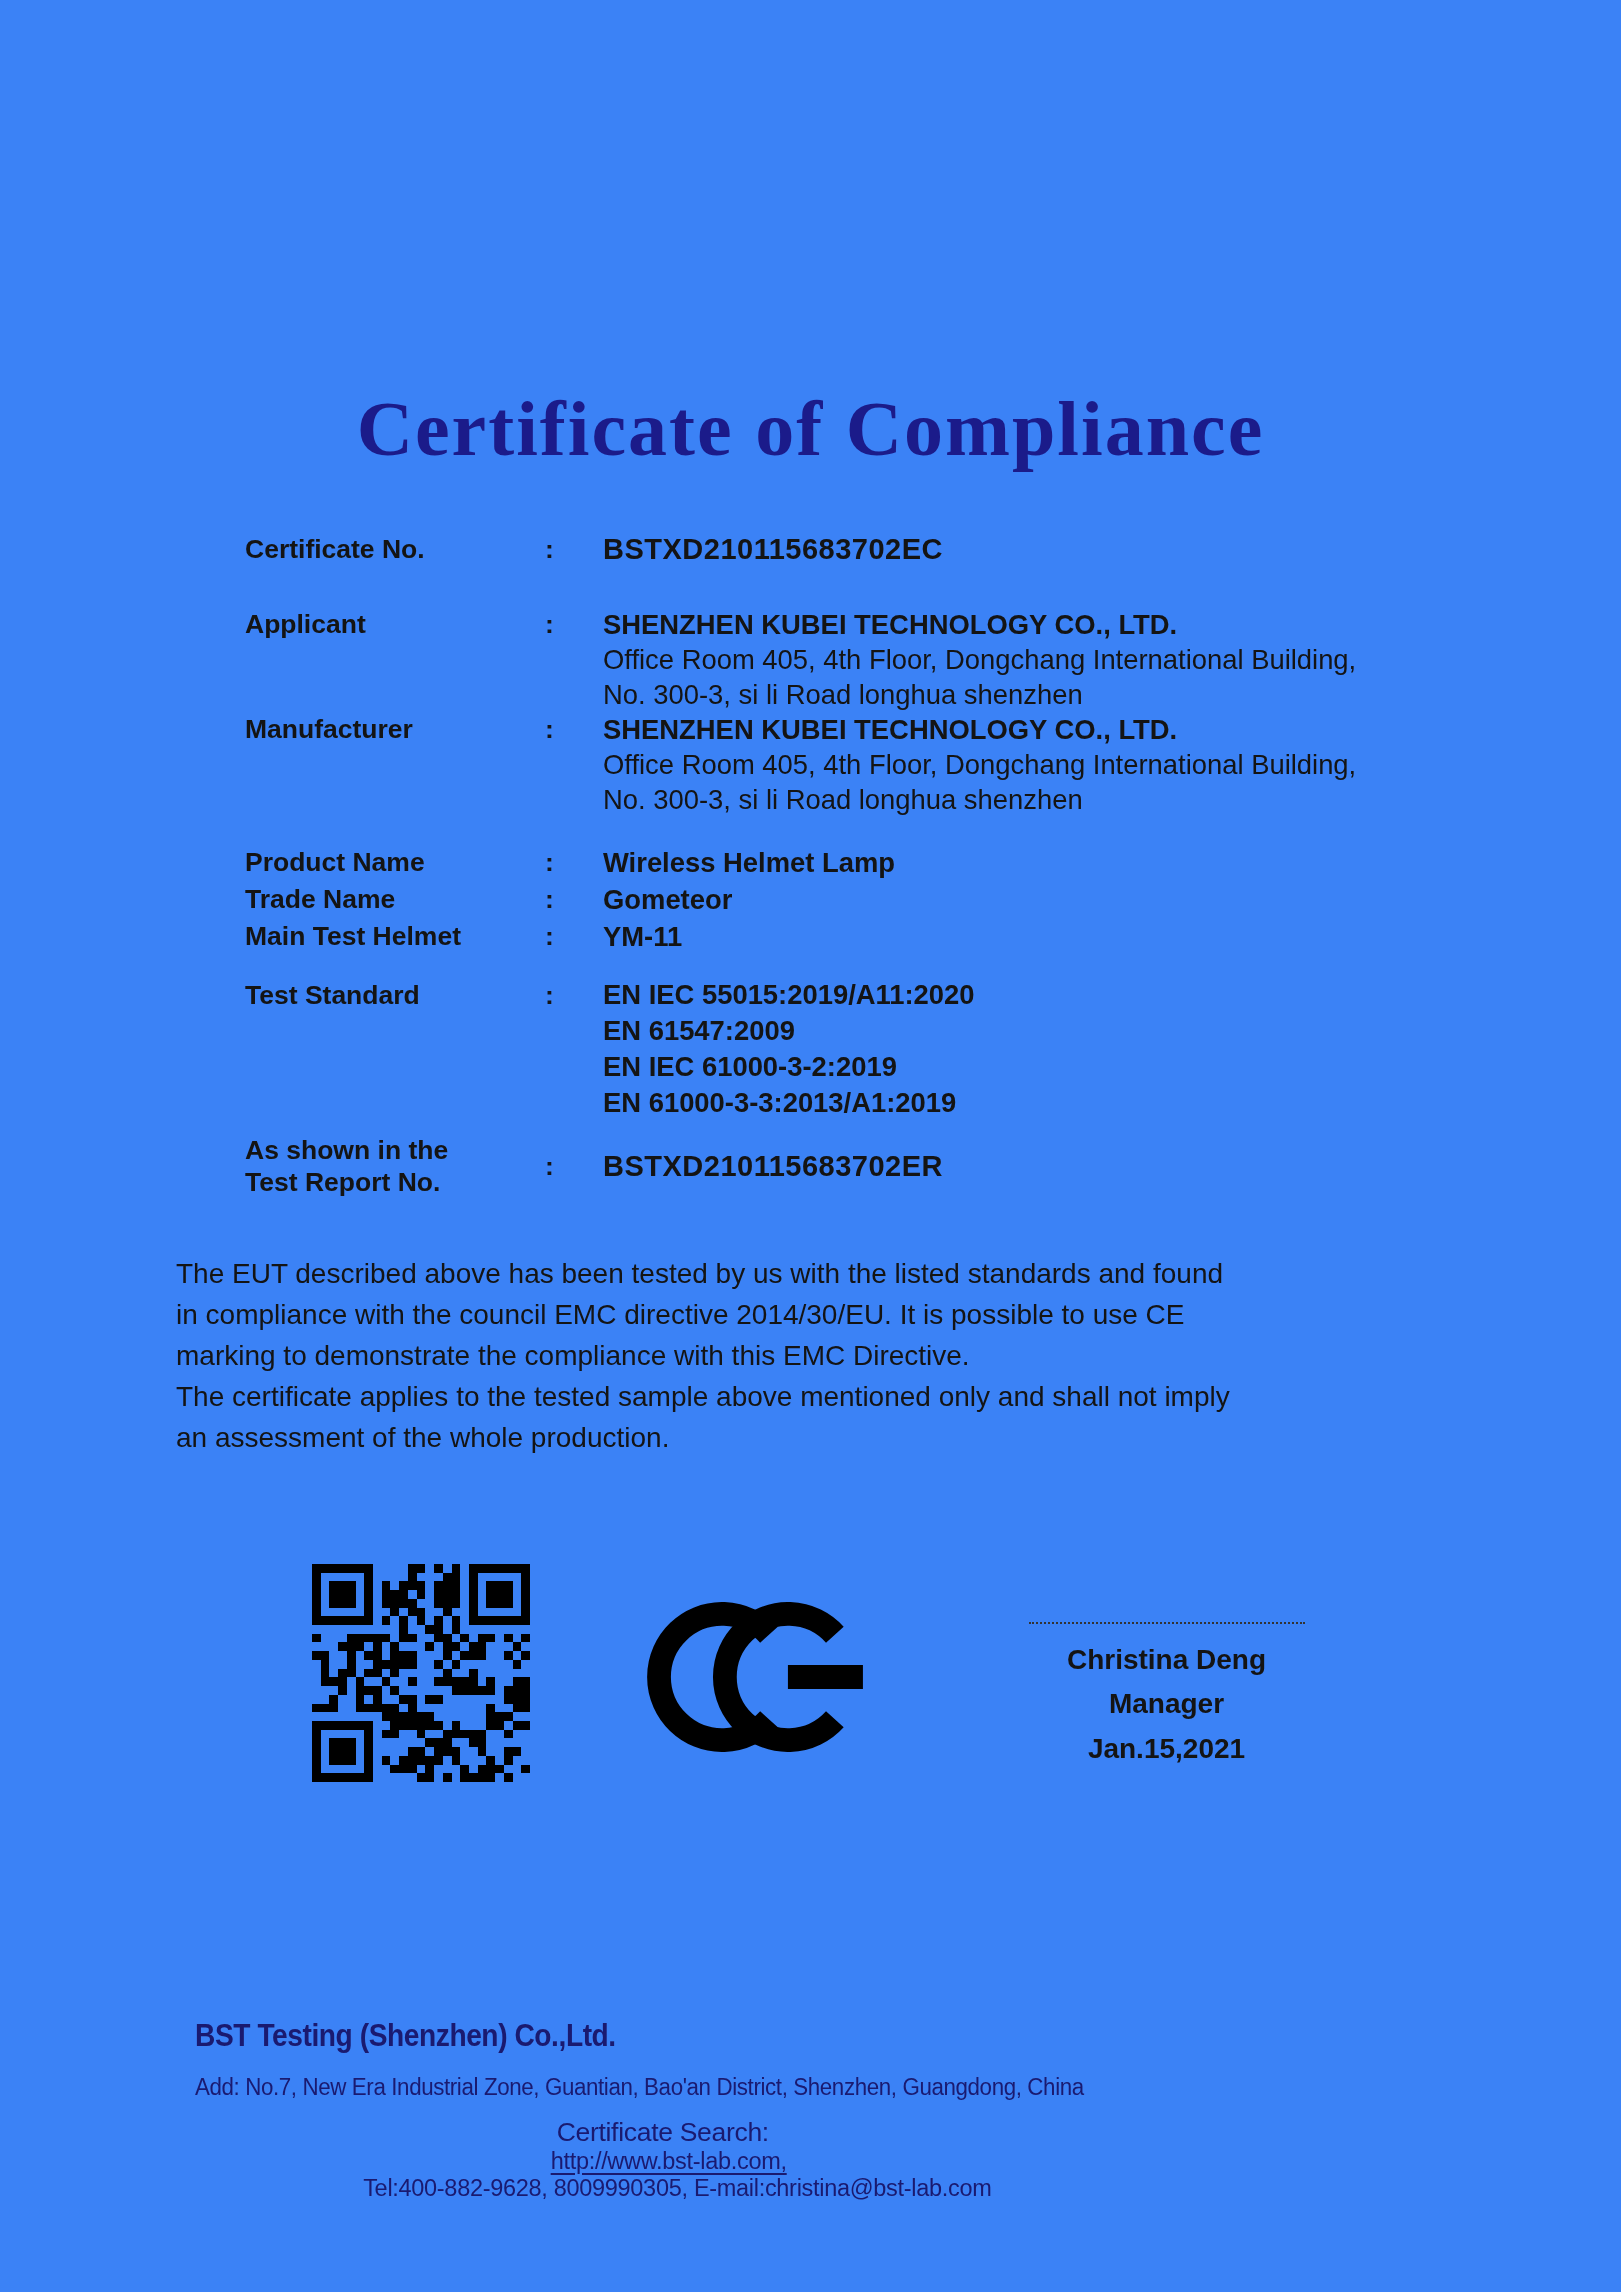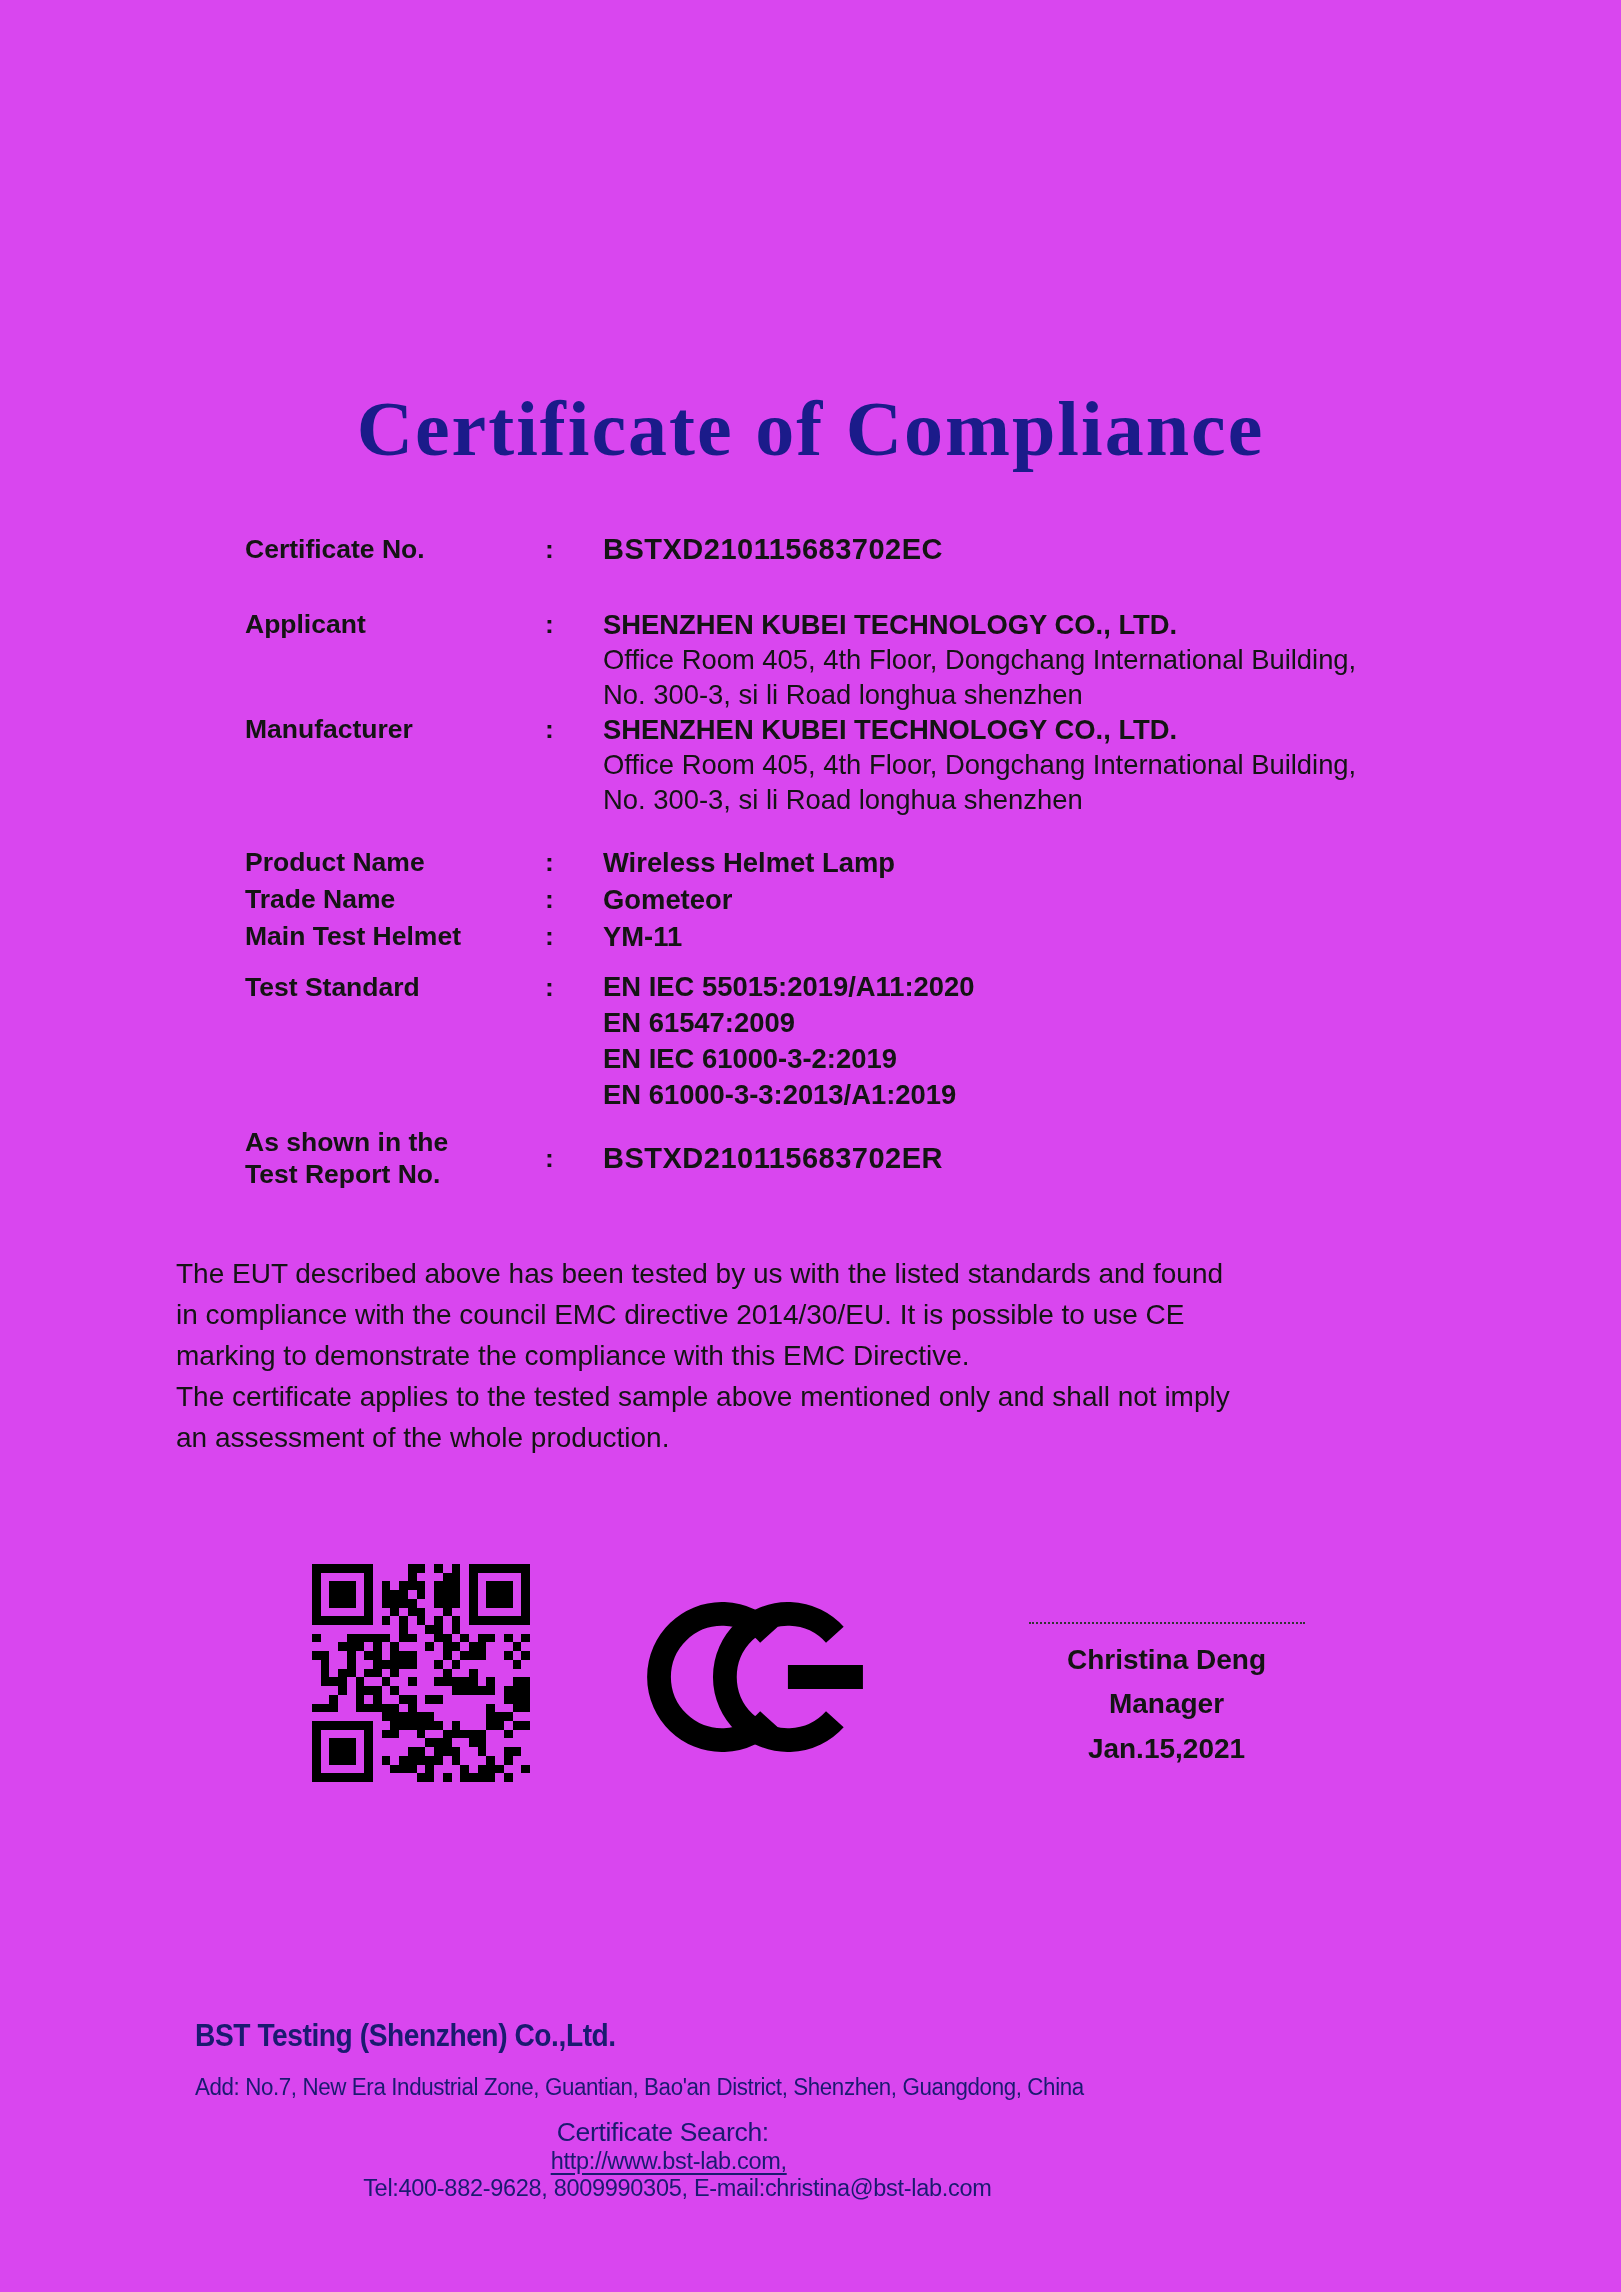--- a/index.html
+++ b/index.html
@@ -1,19 +1,19 @@
 <!DOCTYPE html>
 <html><head>
 <meta charset="utf-8">
 <style>
   html,body{margin:0;padding:0;background:#888;}
   .page{
     position:relative;
     width:1621px;height:2293px;
-    background:#d946ef;
+    background:#3b82f6;
     font-family:"Liberation Sans", sans-serif;
     color:#111111;
     overflow:hidden;
   }
   
   .cert-title{
     position:absolute;top:384px;left:0;width:100%;
     text-align:center;
     font-family:"Liberation Serif", serif;
     font-weight:bold;
@@ -33,21 +33,21 @@
     width:34px;flex:0 0 34px;
     font-weight:bold;font-size:26.5px;line-height:35px;color:#141414;
   }
   .val{font-size:27.4px;line-height:35px;color:#141414;}
   .val .strong, .val.strong{font-weight:bold;}
   .val.big{font-size:29px;font-weight:bold;line-height:35px;letter-spacing:0.5px;}
   .mt-applicant{margin-top:40px;}
   .mt-product{margin-top:26.5px;}
   .tri .val{line-height:37px;}
   .tri .lbl,.tri .colon{line-height:37px;}
-  .mt-standard{margin-top:14px;}
+  .mt-standard{margin-top:22px;}
   .std-line{line-height:36px;font-weight:bold;}
   .mt-report{margin-top:13.7px;}
   .report-label div{line-height:32px;}
   .report-row{align-items:center;}
   .report-row .lbl,.report-row .colon{line-height:32px;}
   
   .statement{
     position:absolute;left:176px;top:1253px;width:1264px;
     font-size:28px;line-height:41px;color:#141414;
   }

